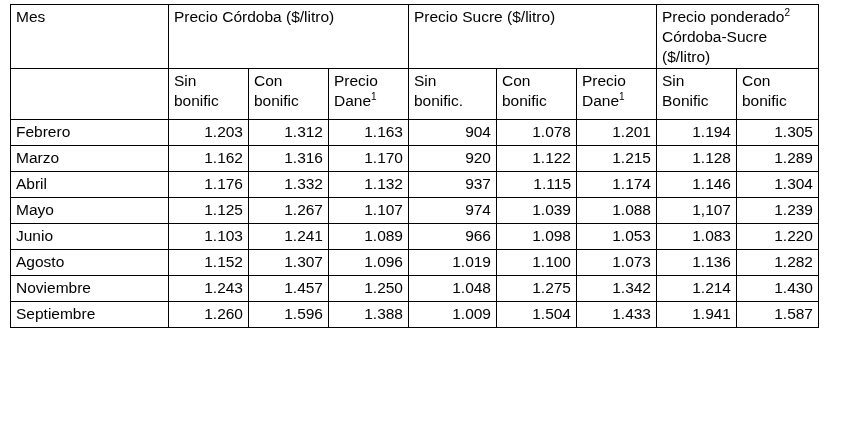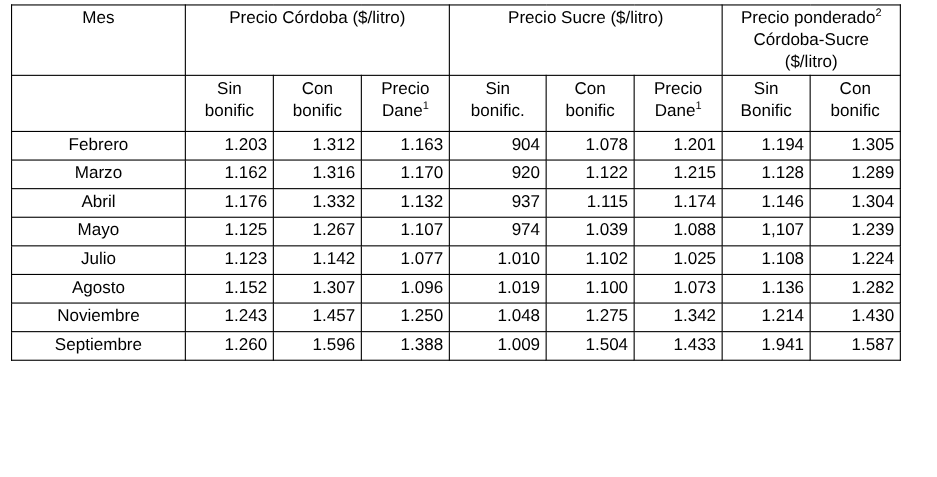--- a/index.html
+++ b/index.html
@@ -61,21 +61,21 @@
   .sub-hdr {
     vertical-align: top;
     height: 46px;
     padding-top: 3px;
   }
   .num {
     text-align: right;
     padding-right: 6px;
   }
   .mes {
-    text-align: center;
+    text-align: left;
     padding-left: 6px;
   }
   sup {
     font-size: 10px;
     vertical-align: super;
     line-height: 0;
   }
   .wrap {
     white-space: normal;
     margin-left: 28px;
@@ -189,29 +189,29 @@
         <td class="num row-cell">1.125</td>
         <td class="num row-cell">1.267</td>
         <td class="num row-cell">1.107</td>
         <td class="num row-cell">974</td>
         <td class="num row-cell">1.039</td>
         <td class="num row-cell">1.088</td>
         <td class="num row-cell">1,107</td>
         <td class="num row-cell">1.239</td>
       </tr>
       <tr>
-        <td class="mes row-cell">Julio</td>
-        <td class="num row-cell">1.123</td>
-        <td class="num row-cell">1.142</td>
-        <td class="num row-cell">1.077</td>
-        <td class="num row-cell">1.010</td>
-        <td class="num row-cell">1.102</td>
-        <td class="num row-cell">1.025</td>
-        <td class="num row-cell">1.108</td>
-        <td class="num row-cell">1.224</td>
+        <td class="mes row-cell">Junio</td>
+        <td class="num row-cell">1.103</td>
+        <td class="num row-cell">1.241</td>
+        <td class="num row-cell">1.089</td>
+        <td class="num row-cell">966</td>
+        <td class="num row-cell">1.098</td>
+        <td class="num row-cell">1.053</td>
+        <td class="num row-cell">1.083</td>
+        <td class="num row-cell">1.220</td>
       </tr>
       <tr>
         <td class="mes row-cell">Agosto</td>
         <td class="num row-cell">1.152</td>
         <td class="num row-cell">1.307</td>
         <td class="num row-cell">1.096</td>
         <td class="num row-cell">1.019</td>
         <td class="num row-cell">1.100</td>
         <td class="num row-cell">1.073</td>
         <td class="num row-cell">1.136</td>

